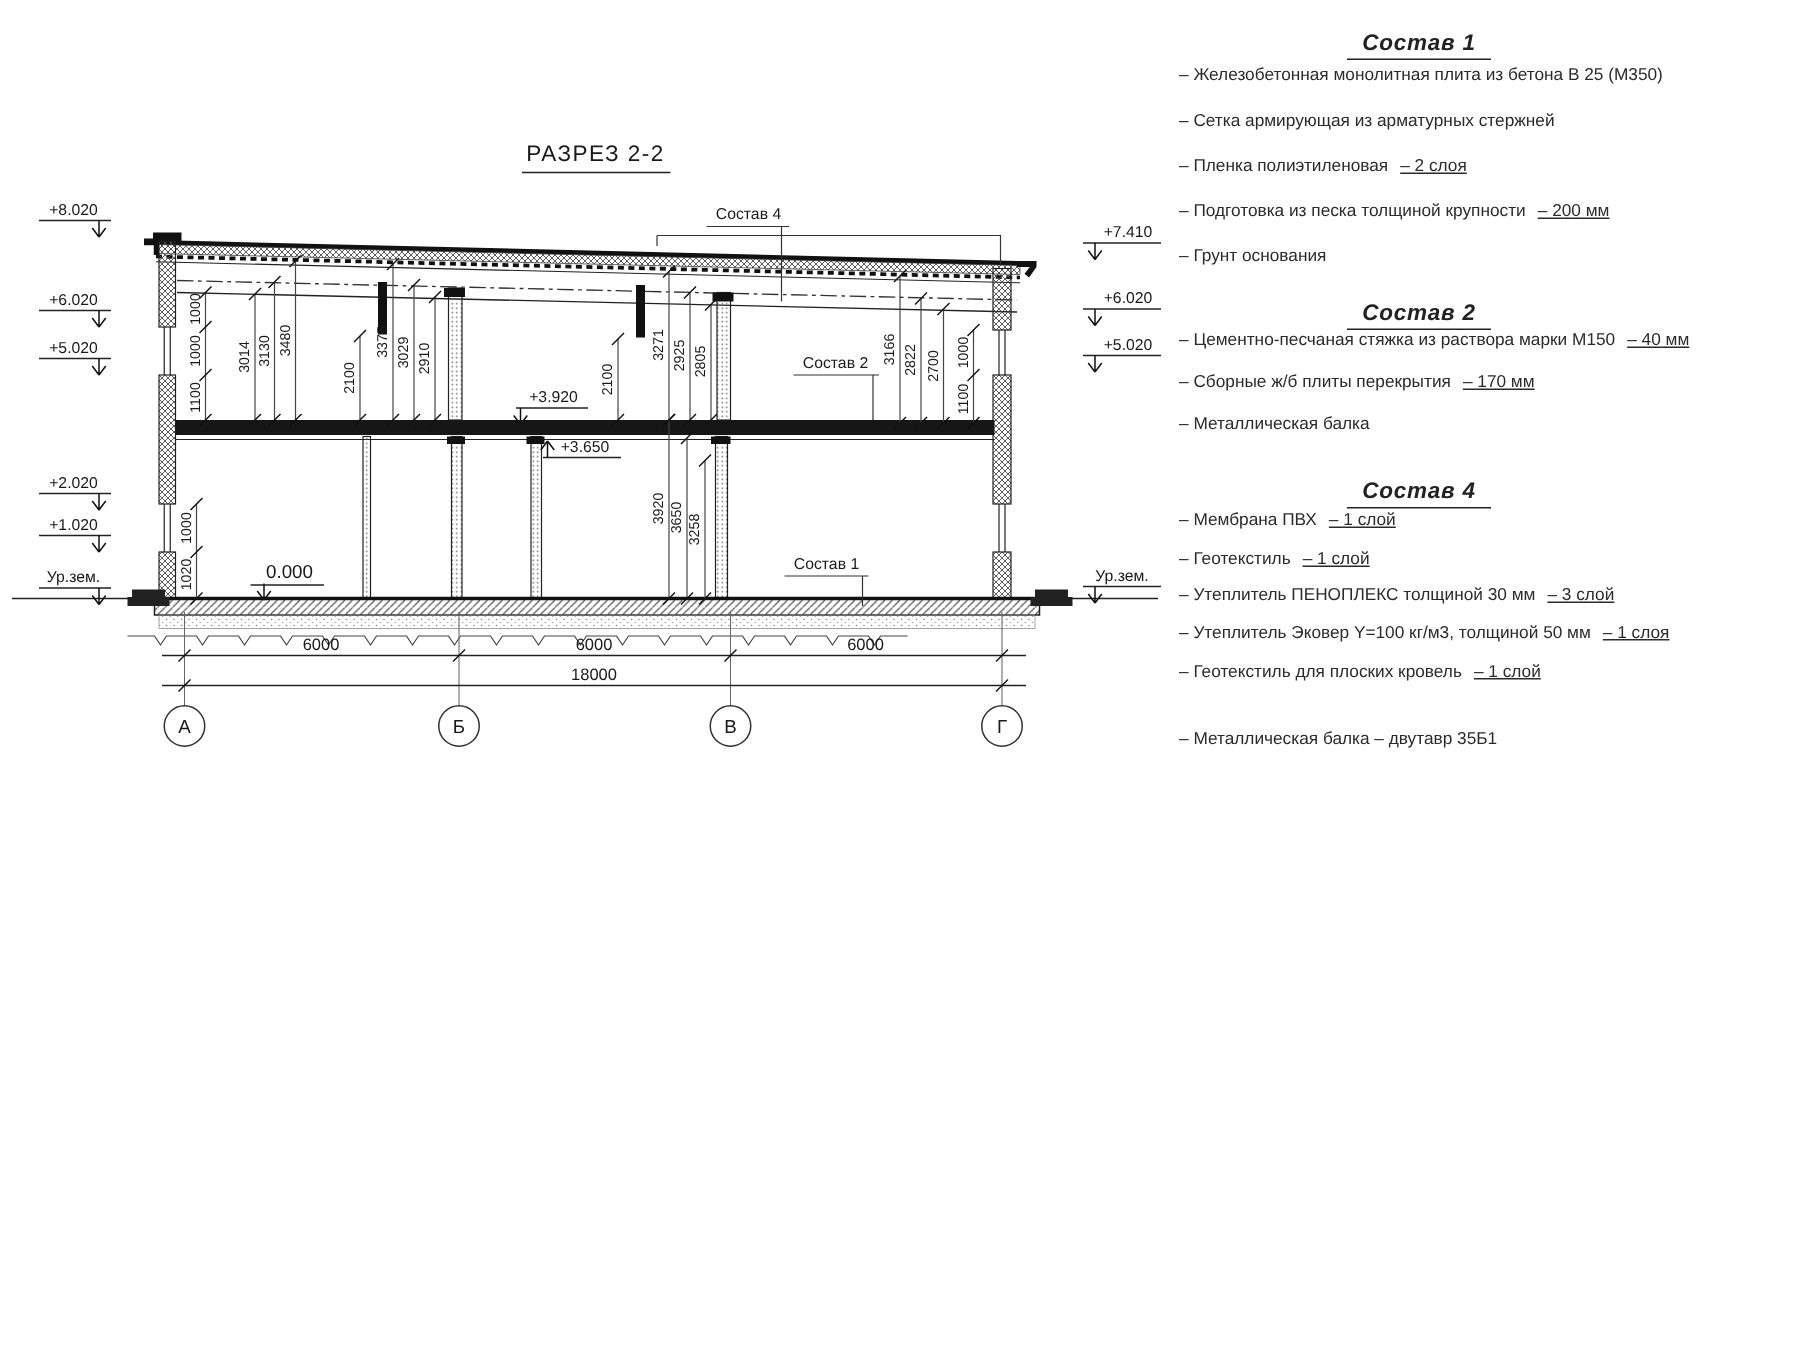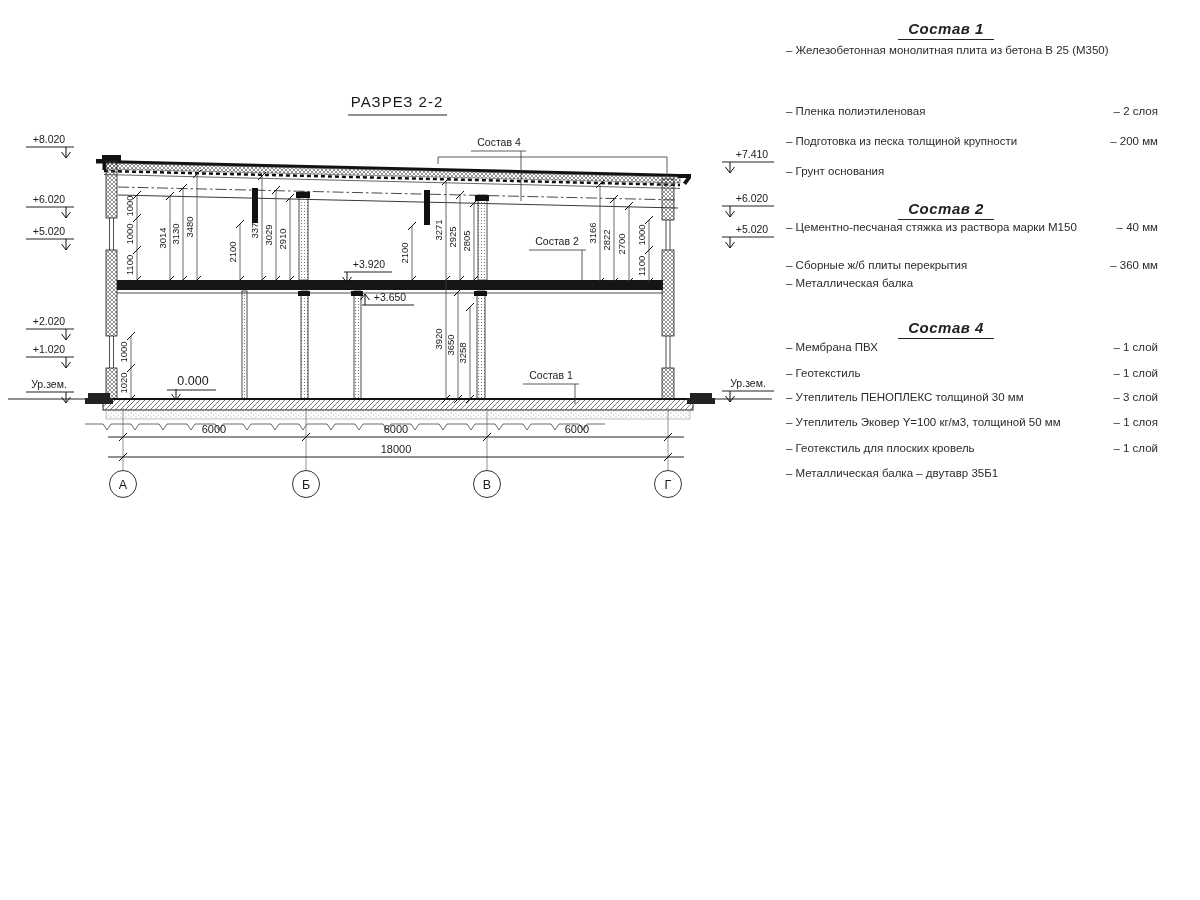--- a/index.html
+++ b/index.html
@@ -5,23 +5,23 @@
   html,body{margin:0;padding:0;background:#fff;}
   #page{position:relative;width:1200px;height:900px;background:#fff;overflow:hidden;
         font-family:"Liberation Sans",sans-serif;color:#222;}
   svg{position:absolute;left:0;top:0;}
   svg text{font-family:"Liberation Sans",sans-serif;fill:#1a1a1a;}
   .rp{position:absolute;left:786px;top:0;width:372px;height:900px;}
   .comp-header{position:absolute;left:112px;width:96px;text-align:center;
       font-size:15px;font-weight:bold;font-style:italic;
       border-bottom:1.5px solid #222;padding-bottom:2px;letter-spacing:.5px;}
   .comp-row{position:absolute;left:0;width:372px;display:flex;
-      justify-content:space-between;font-size:11.5px;line-height:14px;color:#2b2b2b;}
+      justify-content:flex-start;font-size:11.5px;line-height:14px;color:#2b2b2b;}
   .comp-row .nm{white-space:nowrap;}
-  .comp-row .vl{white-space:nowrap;padding-left:8px;}
+  .comp-row .vl{white-space:nowrap;padding-left:8px;text-decoration:underline;}
 </style>
 </head>
 <body>
 
 <div id="page">
 
 <svg width="780" height="540" viewBox="0 0 780 540">
   <defs>
     <pattern id="wallH" width="4" height="4" patternUnits="userSpaceOnUse">
       <path d="M0,4 L4,0 M0,0 L4,4" stroke="#4a4a4a" stroke-width="0.6"></path>
@@ -302,41 +302,45 @@
     <text x="668" y="488.5" text-anchor="middle" font-size="12.5">Г</text>
   </g>
 </svg>
 
 <div class="rp">
   <div class="comp-header" style="top:20px">Состав 1</div>
   <div class="comp-row" style="top:43px">
         <span class="nm">– Железобетонная  монолитная плита из бетона В 25 (М350)</span>
         <span class="vl"></span>
       </div>
+  <div class="comp-row" style="top:74px">
+        <span class="nm">– Сетка армирующая из арматурных стержней</span>
+        <span class="vl"></span>
+      </div>
   <div class="comp-row" style="top:104px">
         <span class="nm">– Пленка полиэтиленовая</span>
         <span class="vl">– 2 слоя</span>
       </div>
   <div class="comp-row" style="top:134px">
         <span class="nm">– Подготовка из песка толщиной крупности</span>
         <span class="vl">– 200 мм</span>
       </div>
   <div class="comp-row" style="top:164px">
         <span class="nm">– Грунт основания</span>
         <span class="vl"></span>
       </div>
 
   <div class="comp-header" style="top:200px">Состав 2</div>
   <div class="comp-row" style="top:220px">
         <span class="nm">– Цементно-песчаная стяжка из раствора марки М150</span>
         <span class="vl">– 40 мм</span>
       </div>
-  <div class="comp-row" style="top:258px">
+  <div class="comp-row" style="top:248px">
         <span class="nm">– Сборные ж/б плиты перекрытия</span>
-        <span class="vl">– 360 мм</span>
+        <span class="vl">– 170 мм</span>
       </div>
   <div class="comp-row" style="top:276px">
         <span class="nm">– Металлическая балка</span>
         <span class="vl"></span>
       </div>
 
   <div class="comp-header" style="top:319px">Состав 4</div>
   <div class="comp-row" style="top:340px">
         <span class="nm">– Мембрана ПВХ</span>
         <span class="vl">– 1 слой</span>
@@ -350,19 +354,19 @@
         <span class="vl">– 3 слой</span>
       </div>
   <div class="comp-row" style="top:415px">
         <span class="nm">– Утеплитель Эковер Y=100 кг/м3, толщиной 50 мм</span>
         <span class="vl">– 1 слоя</span>
       </div>
   <div class="comp-row" style="top:441px">
         <span class="nm">– Геотекстиль для плоских кровель</span>
         <span class="vl">– 1 слой</span>
       </div>
-  <div class="comp-row" style="top:466px">
+  <div class="comp-row" style="top:486px">
         <span class="nm">– Металлическая балка – двутавр 35Б1</span>
         <span class="vl"></span>
       </div>
 </div>
 
 </div>
 
 </body></html>

